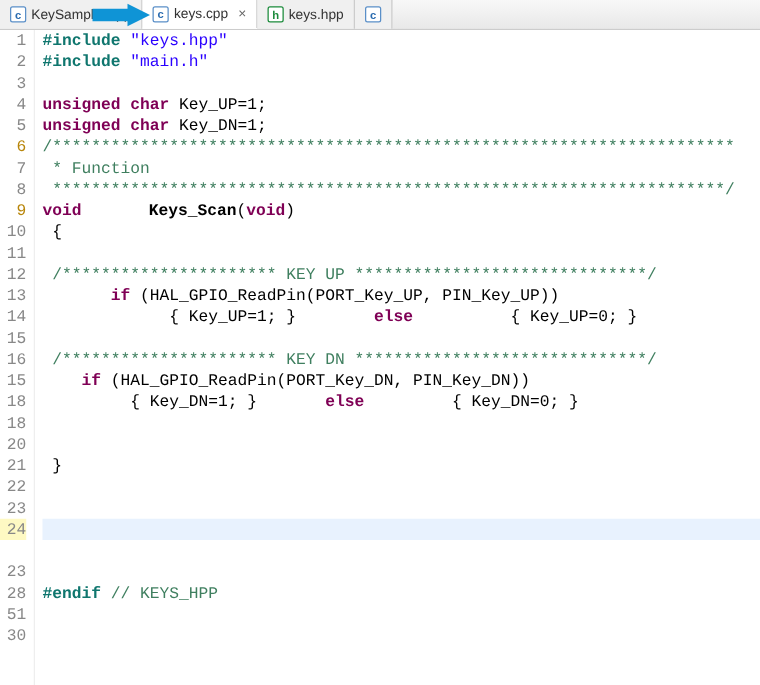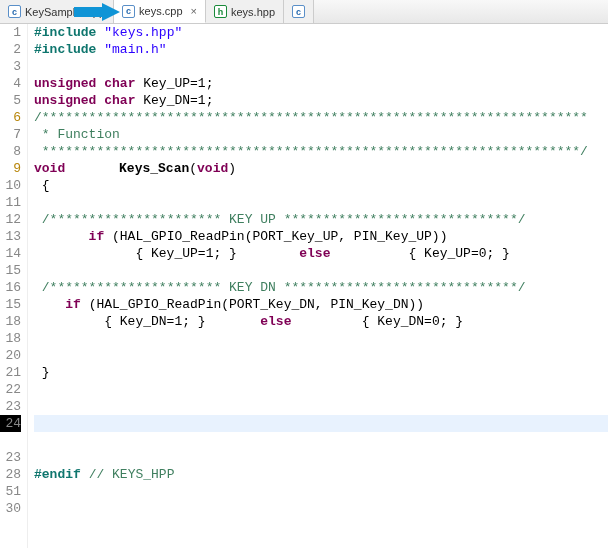--- a/index.html
+++ b/index.html
@@ -72,21 +72,21 @@
     border-right: 1px solid #eee;
   }
   .code {
     flex: 1;
     white-space: pre;
     padding-left: 6px;
     overflow: hidden;
   }
   .line { height: 17px; line-height: 17px; }
   .line.highlight { background: #e8f2fe; }
-  .gutter .line.highlight { background: #000000; }
+  .gutter .line.highlight { background: #fef9c3; }
   .gutter .ln-anno { color: #b8860b; }
   .kw { color: #7f0055; font-weight: bold; }
   .str { color: #2a00ff; }
   .cmt { color: #3f7f5f; }
   .fn { font-weight: bold; margin-left: 46px; }
   .pre { color: #0f766e; font-weight: bold; }
 </style>
 </head>
 <body>
 

